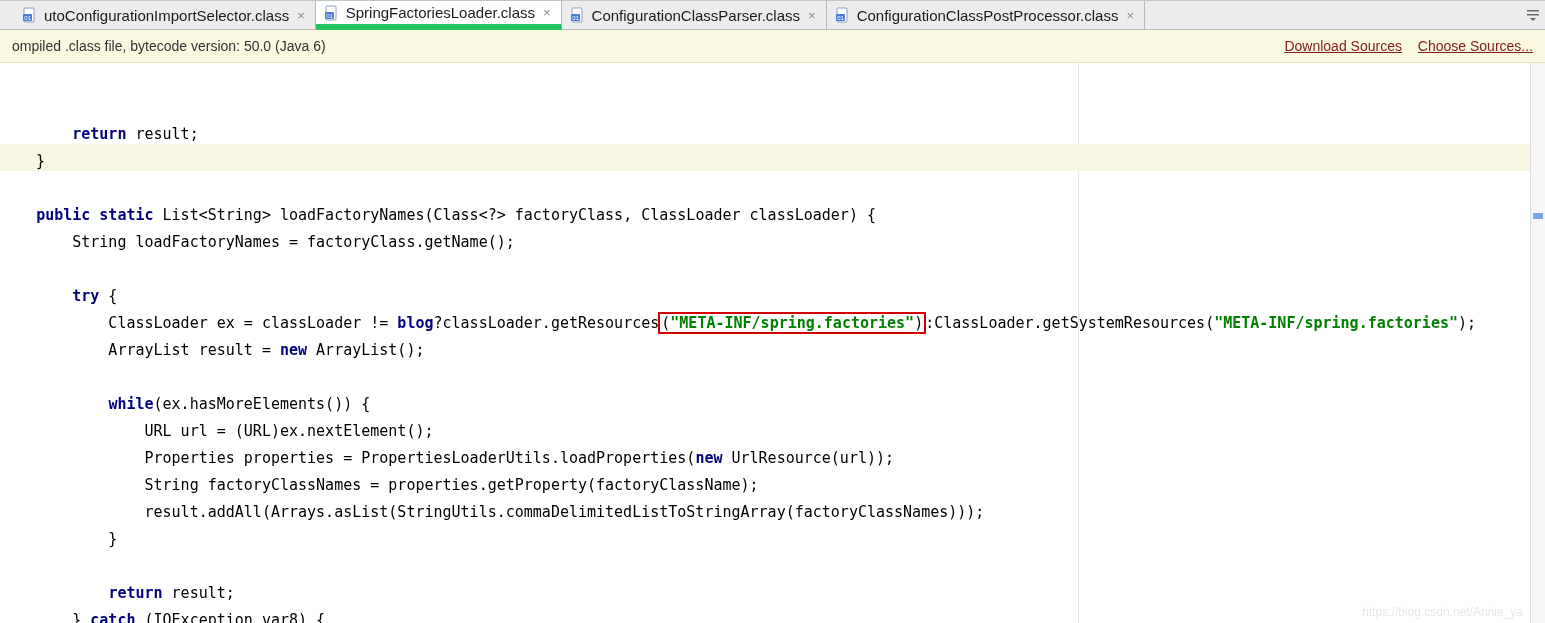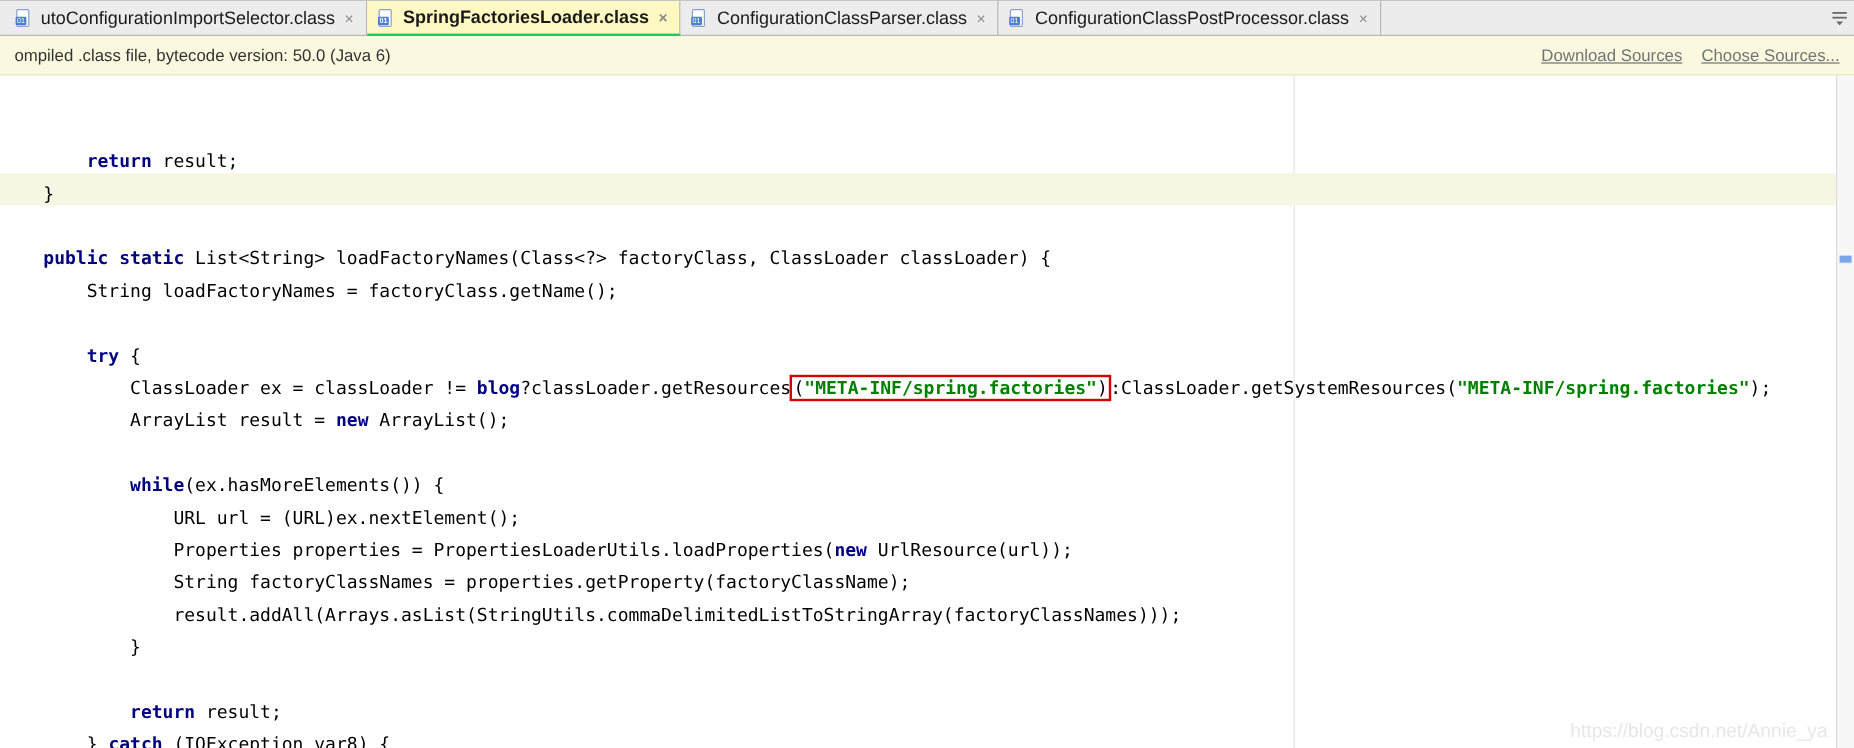--- a/index.html
+++ b/index.html
@@ -1,43 +1,43 @@
 <!DOCTYPE html>
 <html><head>
 <meta charset="utf-8">
 <style>
   html,body{margin:0;padding:0;font-family:Arial,Helvetica,sans-serif;font-size:14px;color:#000;background:#fff;overflow:hidden;}
   .root{width:1545px;height:623px;display:flex;flex-direction:column;border-top:1px solid #c4c4c4;box-sizing:border-box;}
   
-  .tabbar{height:28px;background:#ececec;border-bottom:1px solid #b8b8b8;display:flex;align-items:stretch;padding-left:4px;}
+  .tabbar{height:28px;background:#ececec;border-bottom:1px solid #b8b8b8;display:flex;align-items:stretch;padding-left:14px;}
   .tab{display:flex;align-items:center;gap:6px;padding:0 8px;border-right:1px solid #b8b8b8;font-size:15px;color:#1a1a1a;cursor:pointer;white-space:nowrap;}
-  .tab.active{background:#fef9c3;border-bottom:2px solid #22c55e;margin-bottom:-1px;font-weight:bold;}
+  .tab.active{background:#ffffff;border-bottom:6px solid #22c55e;margin-bottom:-1px;}
   .tab .file-icon{width:16px;height:16px;display:inline-block;}
   .tab .file-icon svg{width:16px;height:16px;display:block;}
   .tab .close-x{color:#8a8a8a;font-size:13px;cursor:pointer;padding:0 2px;}
   .tabbar-spacer{flex:1;}
   .tabbar-menu{width:24px;display:flex;align-items:center;justify-content:center;color:#6a6a6a;font-size:14px;cursor:pointer;}
   
   .banner{height:32px;background:#faf8de;border-bottom:1px solid #e6e2b7;display:flex;align-items:center;justify-content:space-between;padding:0 12px;font-size:14px;color:#333;}
-  .banner-links a{color:#737373;text-decoration:underline;margin-left:12px;cursor:pointer;}
+  .banner-links a{color:#7f1d1d;text-decoration:underline;margin-left:12px;cursor:pointer;}
   
   .editor-area{flex:1;position:relative;overflow:hidden;background:#fff;}
   .editor-scroll{position:absolute;inset:0;overflow:auto;}
   .code{font-family:Consolas,"SimSun","Courier New",monospace;font-size:15px;line-height:27px;white-space:pre;padding:4px 0 20px 0;position:relative;}
   .hl-line{position:absolute;left:0;right:0;height:27px;background:#f7f6e3;z-index:0;}
   .code pre{margin:0;position:relative;z-index:1;}
   .kw{color:#000080;font-weight:bold;}
   .str{color:#008000;font-weight:bold;}
   .red-box{border:2px solid #d40000;padding:0 1px;margin:-2px -1px;}
   
   .right-margin{position:absolute;top:0;bottom:0;width:0;border-left:1px solid #e6e6e6;left:1078px;z-index:0;}
   
   .side-strip{position:absolute;top:0;right:0;width:14px;bottom:0;background:#f7f7f7;border-left:1px solid #dcdcdc;z-index:2;}
   .side-mark{position:absolute;right:2px;width:10px;height:6px;background:#7aa6e8;}
-  .watermark{position:absolute;right:22px;bottom:4px;font-size:16px;color:#e7e7e7;z-index:1;font-family:Arial;}
+  .watermark{position:absolute;right:22px;bottom:4px;font-size:12px;color:#e7e7e7;z-index:1;font-family:Arial;}
 </style>
 </head>
 <body>
 
 <div class="root">
 
   <div class="tabbar">
     <div class="tab">
       <span class="file-icon">
         <svg viewBox="0 0 16 16">

